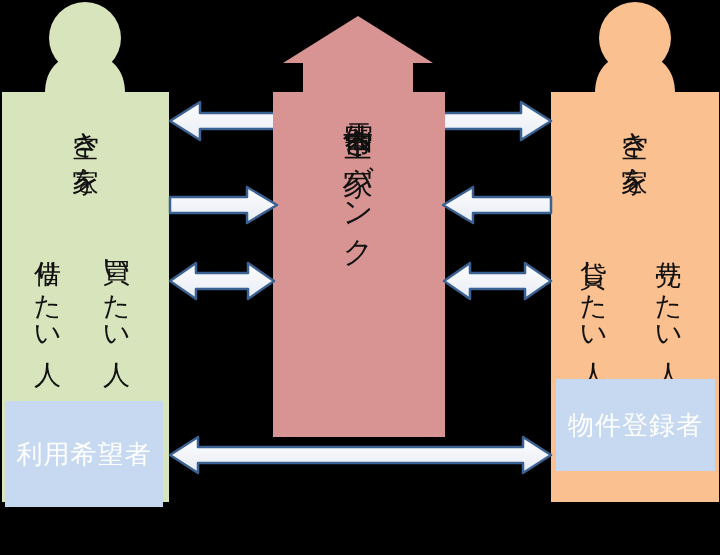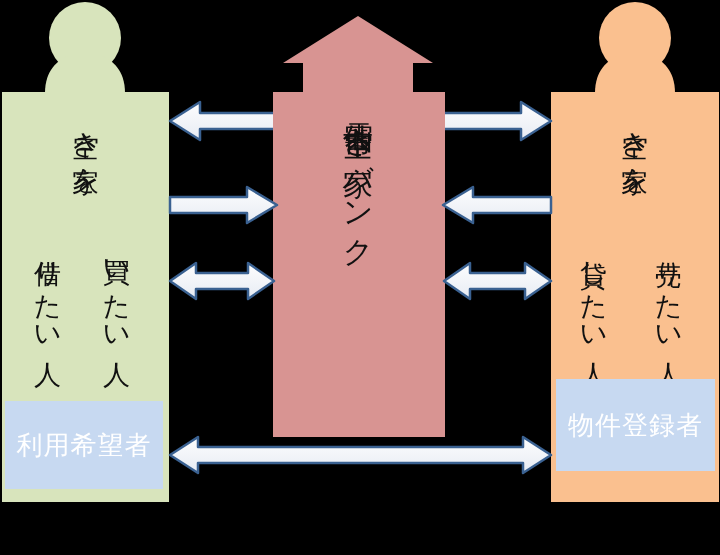--- a/index.html
+++ b/index.html
@@ -82,21 +82,21 @@
     <path d="M444,281 L470,263 L470,273 L525,273 L525,263 L551,281 L525,299 L525,289 L470,289 L470,299 Z" fill="url(#arrowFill)" stroke-width="2.5" stroke-linejoin="round" stroke="#3a6191"></path>
 
     <path d="M170,455 L198,437 L198,447 L523,447 L523,437 L551,455 L523,473 L523,463 L198,463 L198,473 Z" fill="url(#arrowFill)" stroke-width="2.5" stroke-linejoin="round" stroke="#3a6191"></path>
   </svg>
 
   <div class="vtext bank-name" style="left:358px; top:99px;">雲仙市空き家バンク</div>
 
   <div class="vtext heading" style="left:85px; top:111px;">空き家を</div>
   <div class="vtext col" style="left:116px; top:240px;">買いたい人</div>
   <div class="vtext col" style="left:47px; top:240px;">借りたい人</div>
-  <div class="badge" style="left:5px; top:401px; width:158px; height:88px;">
+  <div class="badge" style="left:5px; top:401px; width:158px; height:106px;">
     <span>利用希望者</span>
   </div>
 
   <div class="vtext heading" style="left:634px; top:111px;">空き家を</div>
   <div class="vtext col" style="left:668px; top:240px;">売りたい人</div>
   <div class="vtext col" style="left:593px; top:240px;">貸したい人</div>
   <div class="badge" style="left:556px; top:379px; width:159px; height:92px;">
     <span>物件登録者</span>
   </div>
 

